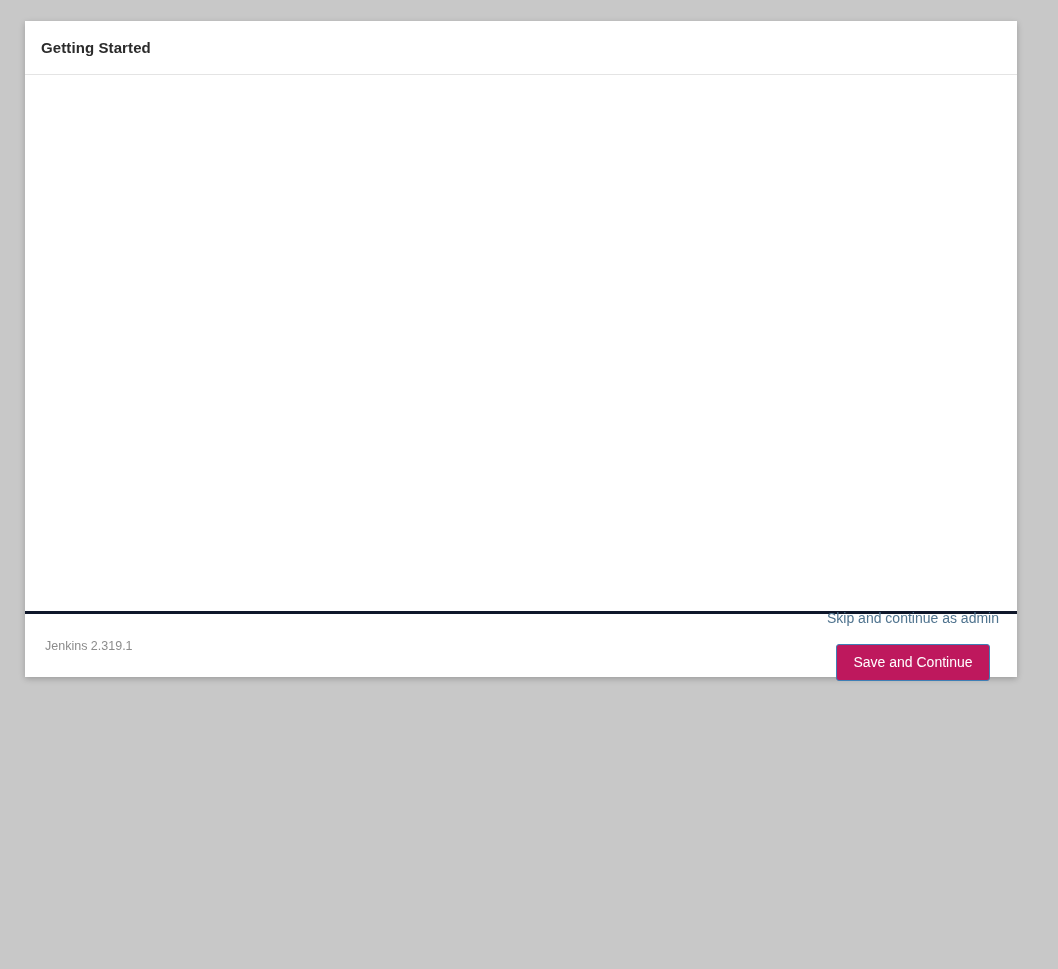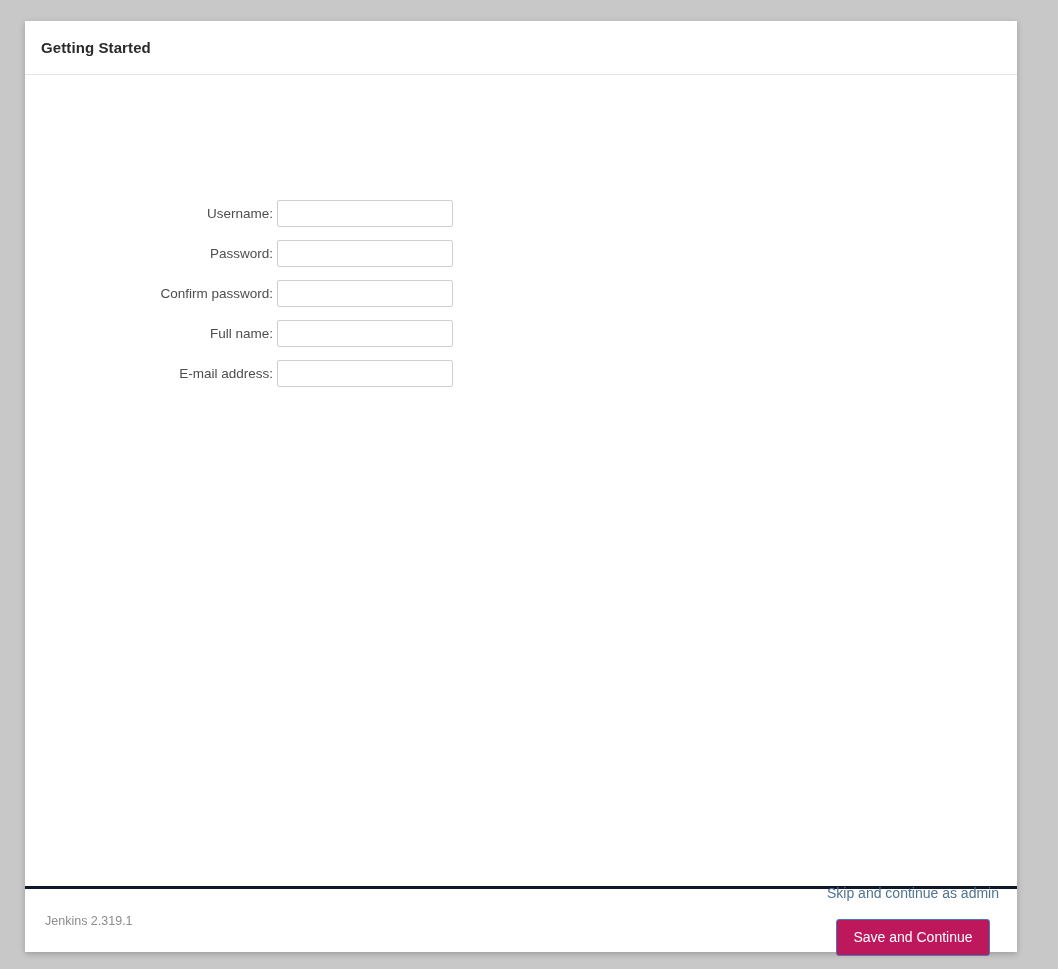--- a/index.html
+++ b/index.html
@@ -19,21 +19,21 @@
     position: relative;
     width: 1058px;
     height: 969px;
   }
 
   .card {
     position: absolute;
     left: 25px;
     top: 21px;
     width: 992px;
-    height: 931px;
+    height: 656px;
     background: #ffffff;
     box-shadow: 0 2px 6px rgba(0,0,0,0.22);
     display: flex;
     flex-direction: column;
   }
 
   
   .card-header {
     height: 54px;
     min-height: 54px;
@@ -150,48 +150,20 @@
 <div class="page">
   <div class="card">
 
     <div class="card-header">
       <span class="card-header-title">Getting Started</span>
     </div>
 
     <div class="card-body">
 
 
-      <div class="form">
-
-        <div class="form-row">
-          <label class="form-label">Username:</label>
-          <input class="form-field" type="text" placeholder="" style="">
-        </div>
-
-        <div class="form-row">
-          <label class="form-label">Password:</label>
-          <input class="form-field" type="password" placeholder="" style="">
-        </div>
-
-        <div class="form-row">
-          <label class="form-label">Confirm password:</label>
-          <input class="form-field" type="password" placeholder="" style="">
-        </div>
-
-        <div class="form-row">
-          <label class="form-label">Full name:</label>
-          <input class="form-field" type="text" placeholder="" style="">
-        </div>
-
-        <div class="form-row">
-          <label class="form-label">E-mail address:</label>
-          <input class="form-field" type="text" placeholder="" style="">
-        </div>
-
-      </div>
     </div>
 
     <div class="card-footer">
       <span class="footer-version">Jenkins 2.319.1</span>
       <div class="footer-actions">
         <a class="skip-link" href="#">Skip and continue as admin</a>
         <button class="primary-button">Save and Continue</button>
       </div>
     </div>
 

